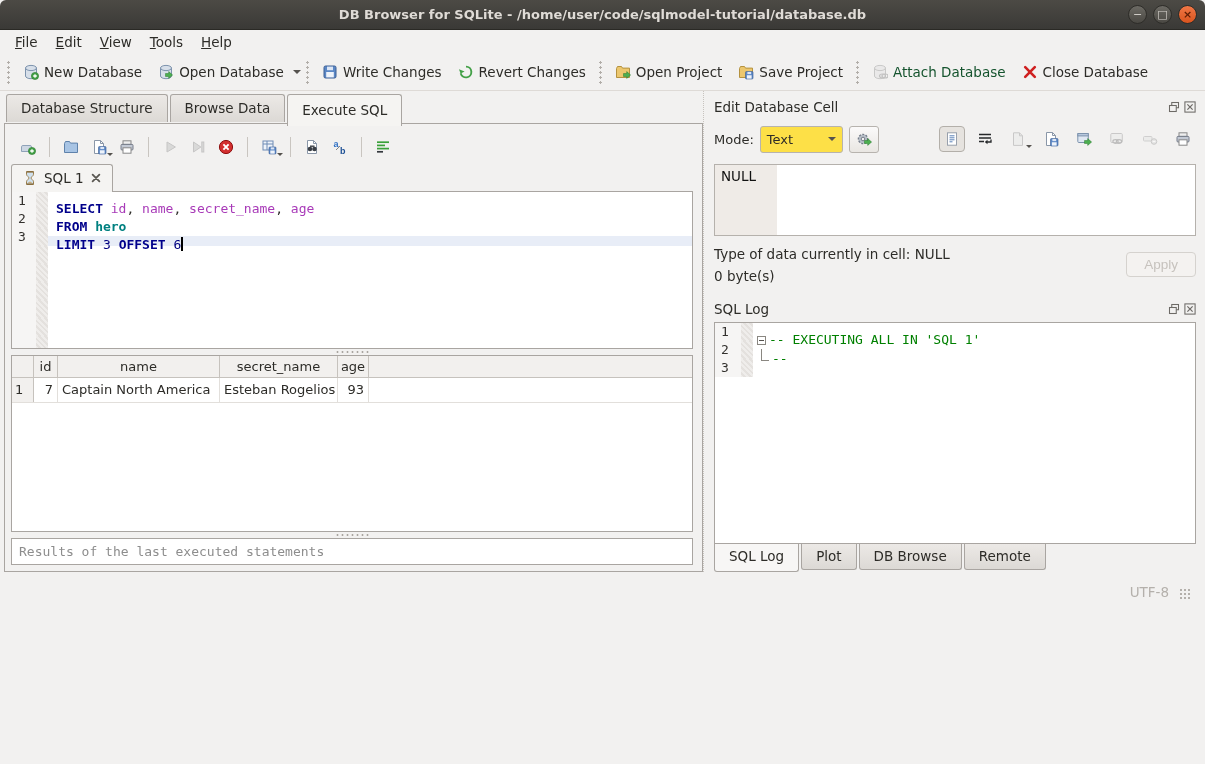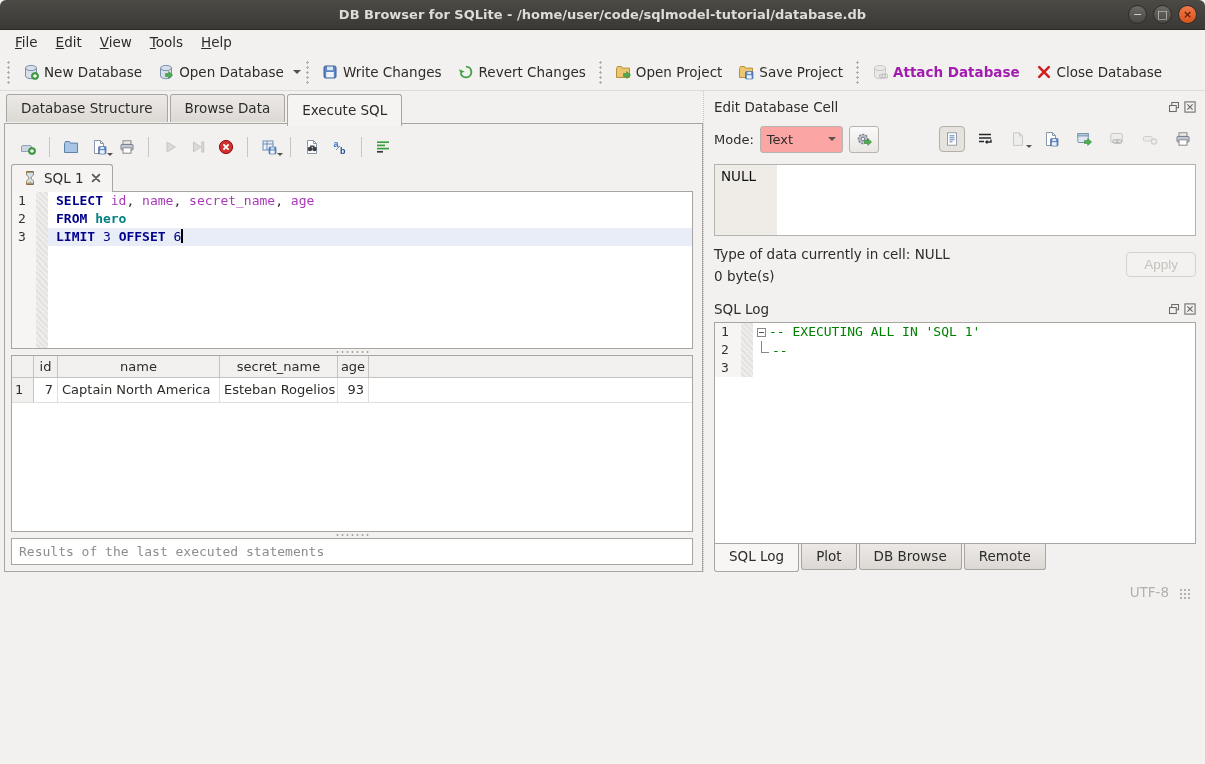--- a/index.html
+++ b/index.html
@@ -19,21 +19,21 @@
   
   .menubar { height:24px; display:flex; align-items:center; padding-left:6px; background:#f2f1f0; }
   .menu-item { padding:2px 9px; font-size:13.5px; }
   .menu-item u { text-decoration:underline; }
 
   
   .toolbar { height:37px; display:flex; align-items:center; background:#f2f1f0; border-bottom:1px solid #dedad6; padding-left:2px; }
   .tb-handle { width:5px; height:24px; margin:0 4px;
       background:radial-gradient(circle,#b2aea9 1px,transparent 1.3px); background-size:5px 5px; }
   .tb-btn { display:flex; align-items:center; gap:5px; padding:4px 8px; border-radius:3px; font-size:13.5px; }
-  .tb-btn.disabled { color:#a21caf;font-weight:bold; }
+  .tb-btn.disabled { color:#14532d; }
   .tb-btn.disabled svg { opacity:.45; filter:grayscale(1); }
   .dd-arrow { width:0; height:0; border:4px solid transparent; border-top-color:#55524e; margin:4px 0 0 1px; }
 
   
   .main { flex:1; display:flex; min-height:0; }
   .left { width:703px; display:flex; flex-direction:column; padding:2px 0 0 4px; }
   .right { flex:1; display:flex; flex-direction:column; padding:2px 9px 0 10px; border-left:1px dotted #c7c3be; }
 
   
   .maintabs { display:flex; align-items:flex-start; height:30px; padding-left:2px; }
@@ -55,21 +55,21 @@
   .sqltabs { display:flex; align-items:flex-end; height:30px; }
   .sqltab { display:flex; align-items:center; gap:6px; padding:5px 10px 6px; background:#f5f4f2;
             border:1px solid #a9a5a1; border-bottom:none; border-radius:3px 3px 0 0; font-size:13.5px; position:relative; top:1px; z-index:2; }
 
   
   .editor { height:170px; border:1px solid #a9a5a1; background:#fff; font-family:"DejaVu Sans Mono","Liberation Mono",monospace;
             font-size:13px; overflow:hidden; }
   .cl { display:flex; height:18px; line-height:18px; }
   .cl .ln { width:24px; background:#f6f5f4; color:#33312e; text-align:left; padding-left:6px; flex:none; }
   .cl .fm { width:12px; flex:none; background:repeating-linear-gradient(45deg,#efedeb 0 2px,#e4e1de 2px 4px); }
-  .cl .code { flex:1; padding-left:8px; white-space:pre; }
+  .cl .code { flex:1; padding-left:8px; white-space:pre;margin-top:8px; }
   .cl.current .code { background:#e8edf7; }
   .tok-kw { color:#00008b; font-weight:bold; }
   .tok-id { color:#a83ab8; }
   .tok-tbl { color:#008080; font-weight:bold; }
   .tok-num { color:#000080; }
   .caret { display:inline-block; width:1.5px; height:14px; background:#000; vertical-align:-2px; }
 
   .hgrip { height:7px; display:flex; align-items:center; justify-content:center; }
   .hgrip i { width:34px; height:4px;
       background:radial-gradient(circle,#a9a5a0 .9px,transparent 1.2px); background-size:5px 4px; }
@@ -85,21 +85,21 @@
 
   
   .resultmsg { flex:1; border:1px solid #a9a5a1; background:#fff; color:#8d8d8d;
                font-family:"DejaVu Sans Mono","Liberation Mono",monospace; font-size:13px; padding:5px 7px; }
 
   
   .dock-title { height:22px; display:flex; align-items:center; margin-top:3px; }
   .dock-title .t { flex:1; font-size:13.5px; }
   .dock-btns { display:flex; gap:4px; }
   .mode-row { height:38px; display:flex; align-items:center; gap:6px; padding-top:4px; }
-  .combo { background:#fca5a5; border:1px solid #b7b3ae; border-radius:3px; height:27px; display:flex; align-items:center;
+  .combo { background:#fde047; border:1px solid #b7b3ae; border-radius:3px; height:27px; display:flex; align-items:center;
            padding:0 6px; gap:12px; }
   .combo .arr { width:0; height:0; border:4.5px solid transparent; border-top-color:#55524e; margin-top:4px; }
   .sq-btn { width:30px; height:27px; background:linear-gradient(#fbfafa,#e9e6e2); border:1px solid #b7b3ae; border-radius:3px;
             display:flex; align-items:center; justify-content:center; }
   .mode-icons { flex:1; display:flex; justify-content:flex-end; gap:7px; align-items:center; }
 
   .cell-editor { height:72px; border:1px solid #b5b1ac; background:#fff; margin-top:8px; position:relative; display:flex; }
   .cell-editor .gut { width:62px; background:#efebe7; }
   .cell-editor .val { position:absolute; left:6px; top:3px; font-size:13.5px; color:#111; }
 

